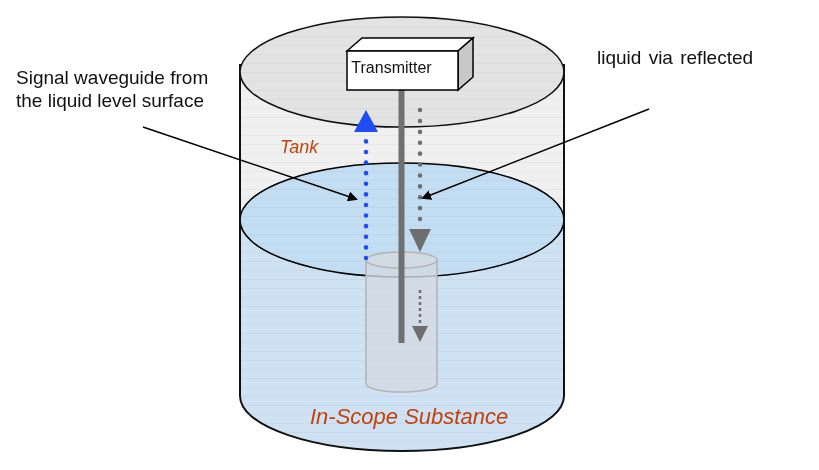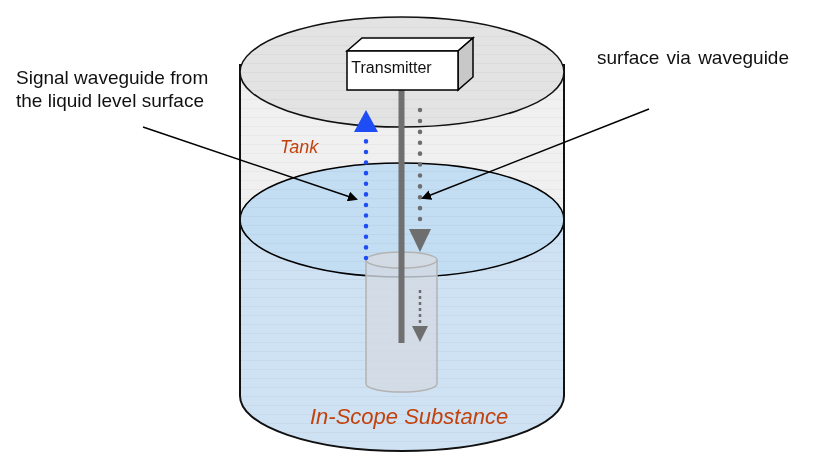--- a/index.html
+++ b/index.html
@@ -69,20 +69,20 @@
   <line x1="143" y1="127" x2="356" y2="199" stroke="#000" stroke-width="1.5" marker-end="url(#blackhead)"></line>
   <line x1="649" y1="109" x2="423" y2="198" stroke="#000" stroke-width="1.5" marker-end="url(#blackhead)"></line>
 </svg>
 
 <div class="label" style="left:16px; top:66px;">
   <div>Signal waveguide from</div>
   <div>the liquid level surface</div>
 </div>
 
 <div class="label" style="left:597px; top:46px; word-spacing:2px;">
-  <div>surface via waveguide</div>
+  <div>liquid via reflected</div>
 </div>
 
 <div class="label" style="left:347px; top:59px; width:89px; text-align:center; font-size:16px; line-height:18px;">Transmitter</div>
 
 <div class="label italic" style="left:280px; top:136px; font-size:18px;">Tank</div>
 
 <div class="label italic" style="left:310px; top:405px; font-size:22px;">In-Scope Substance</div>
 
 </body></html>

